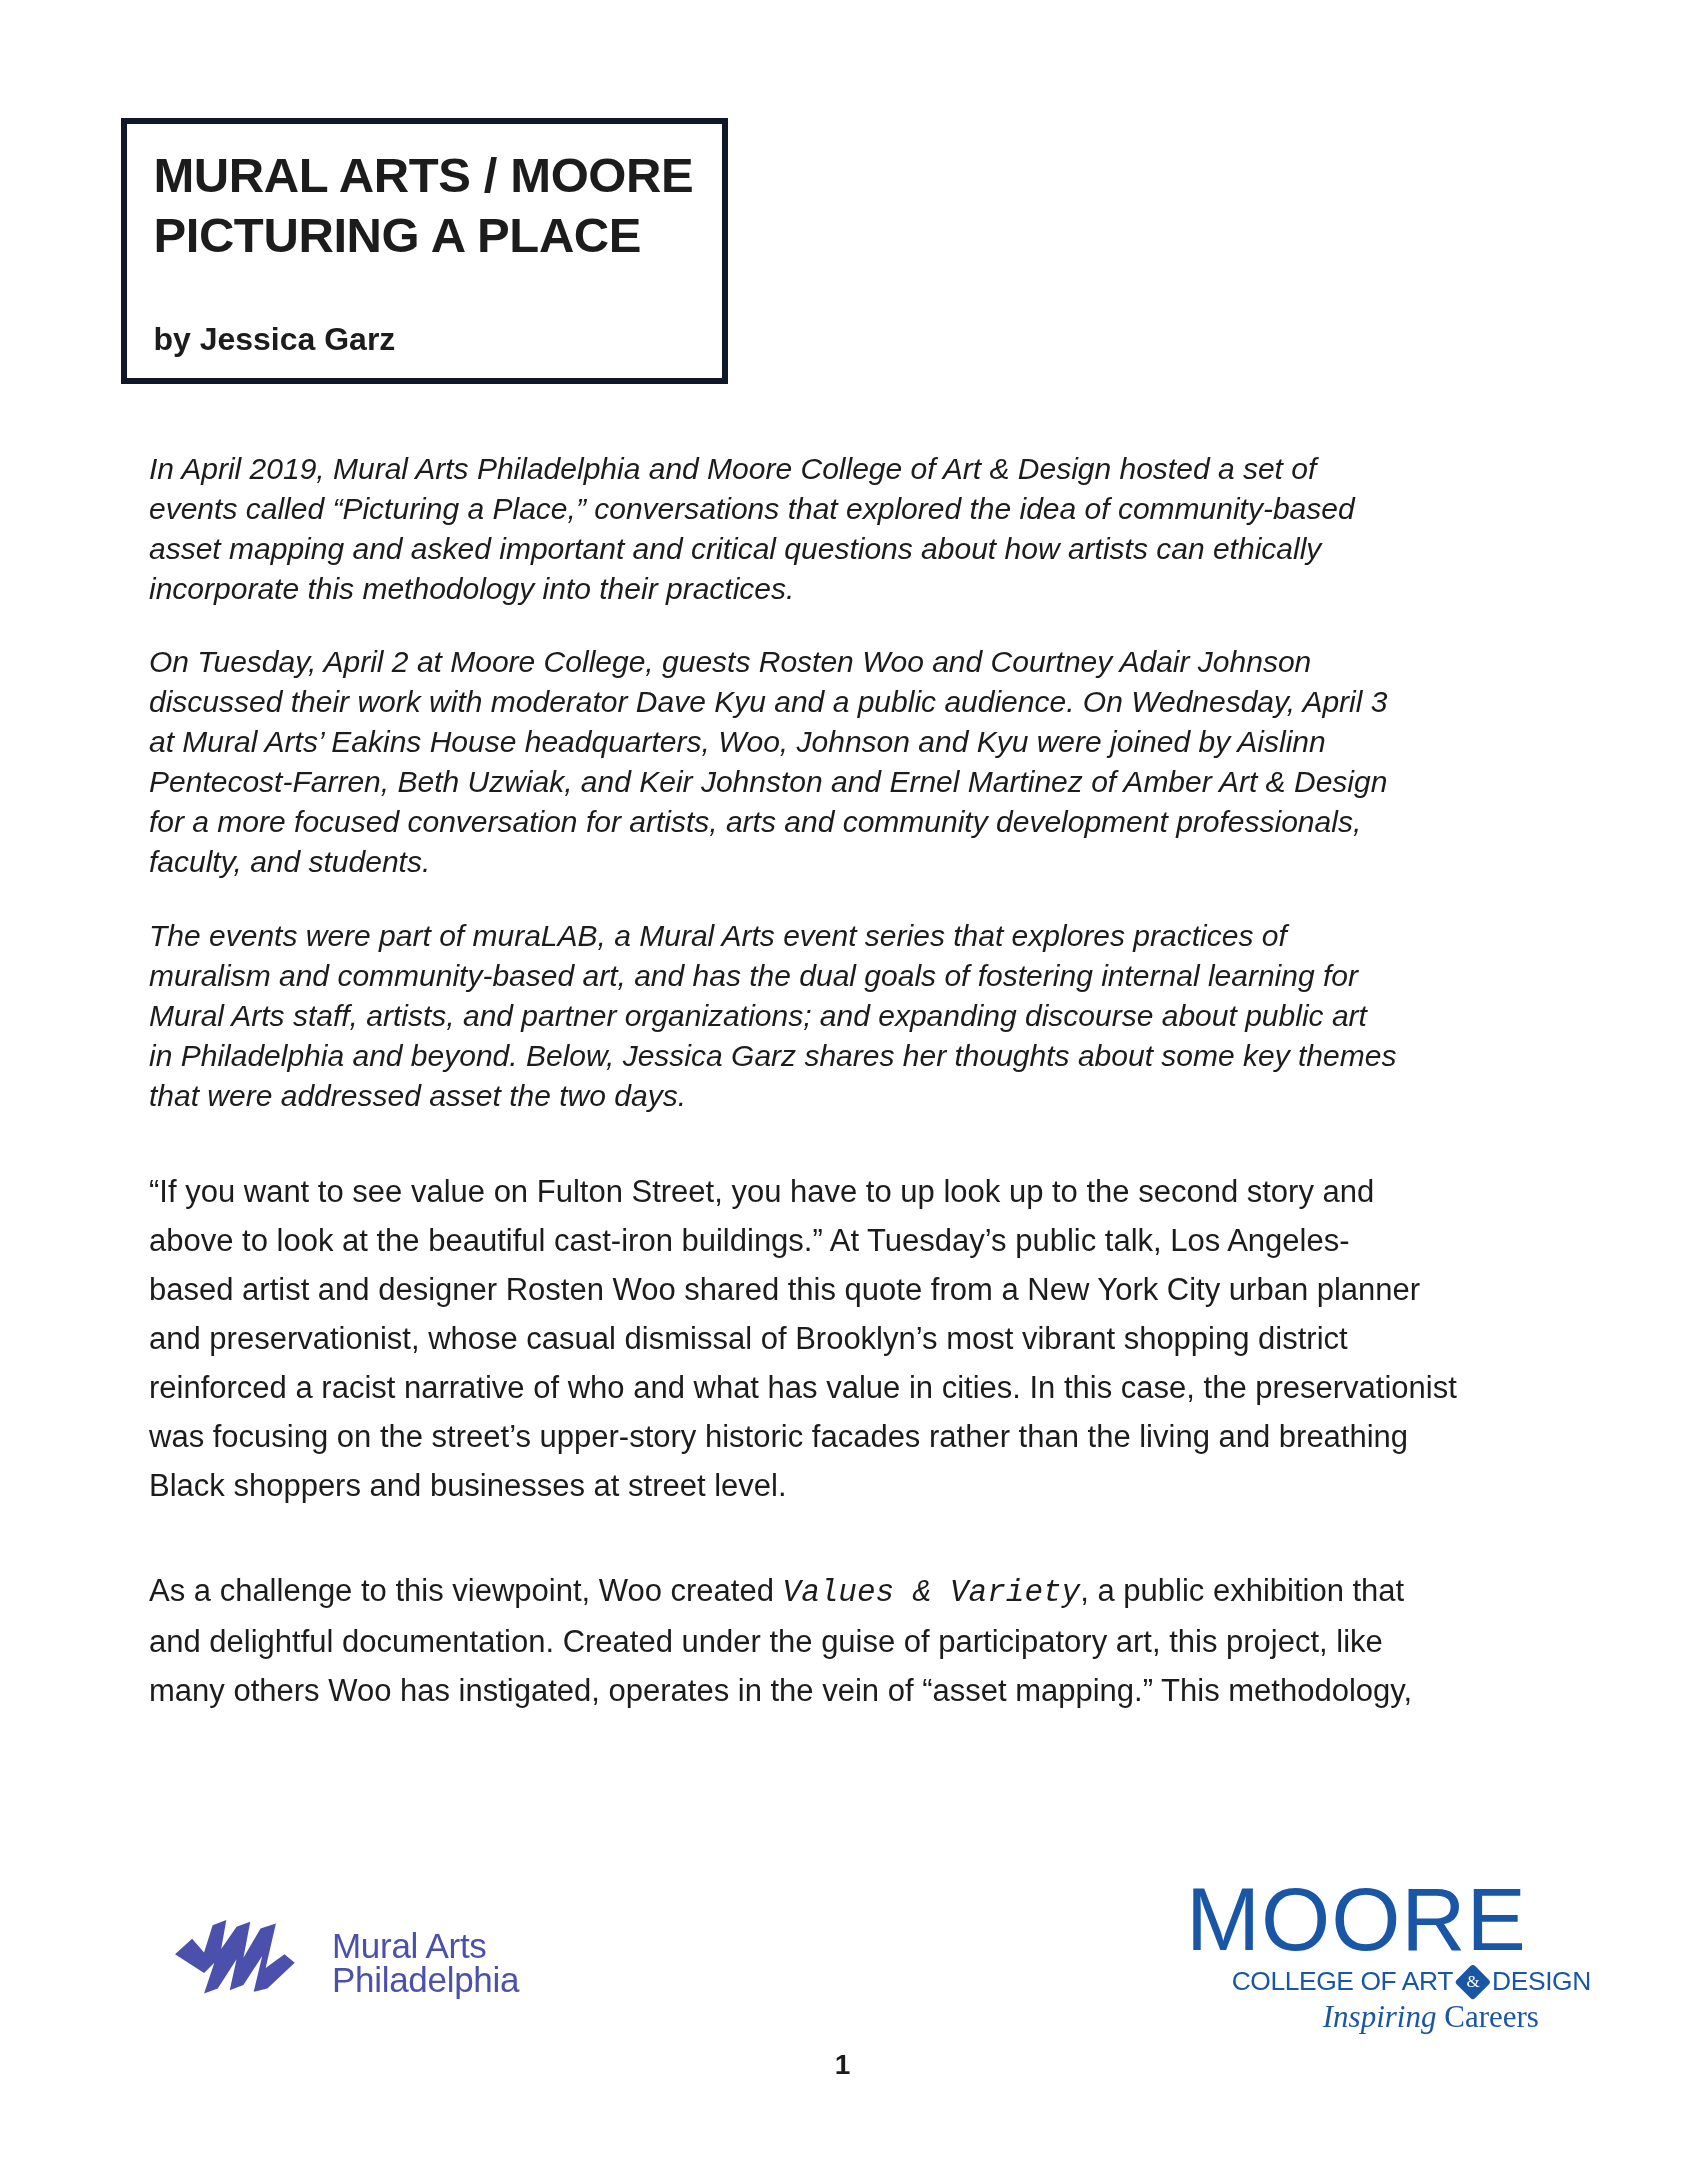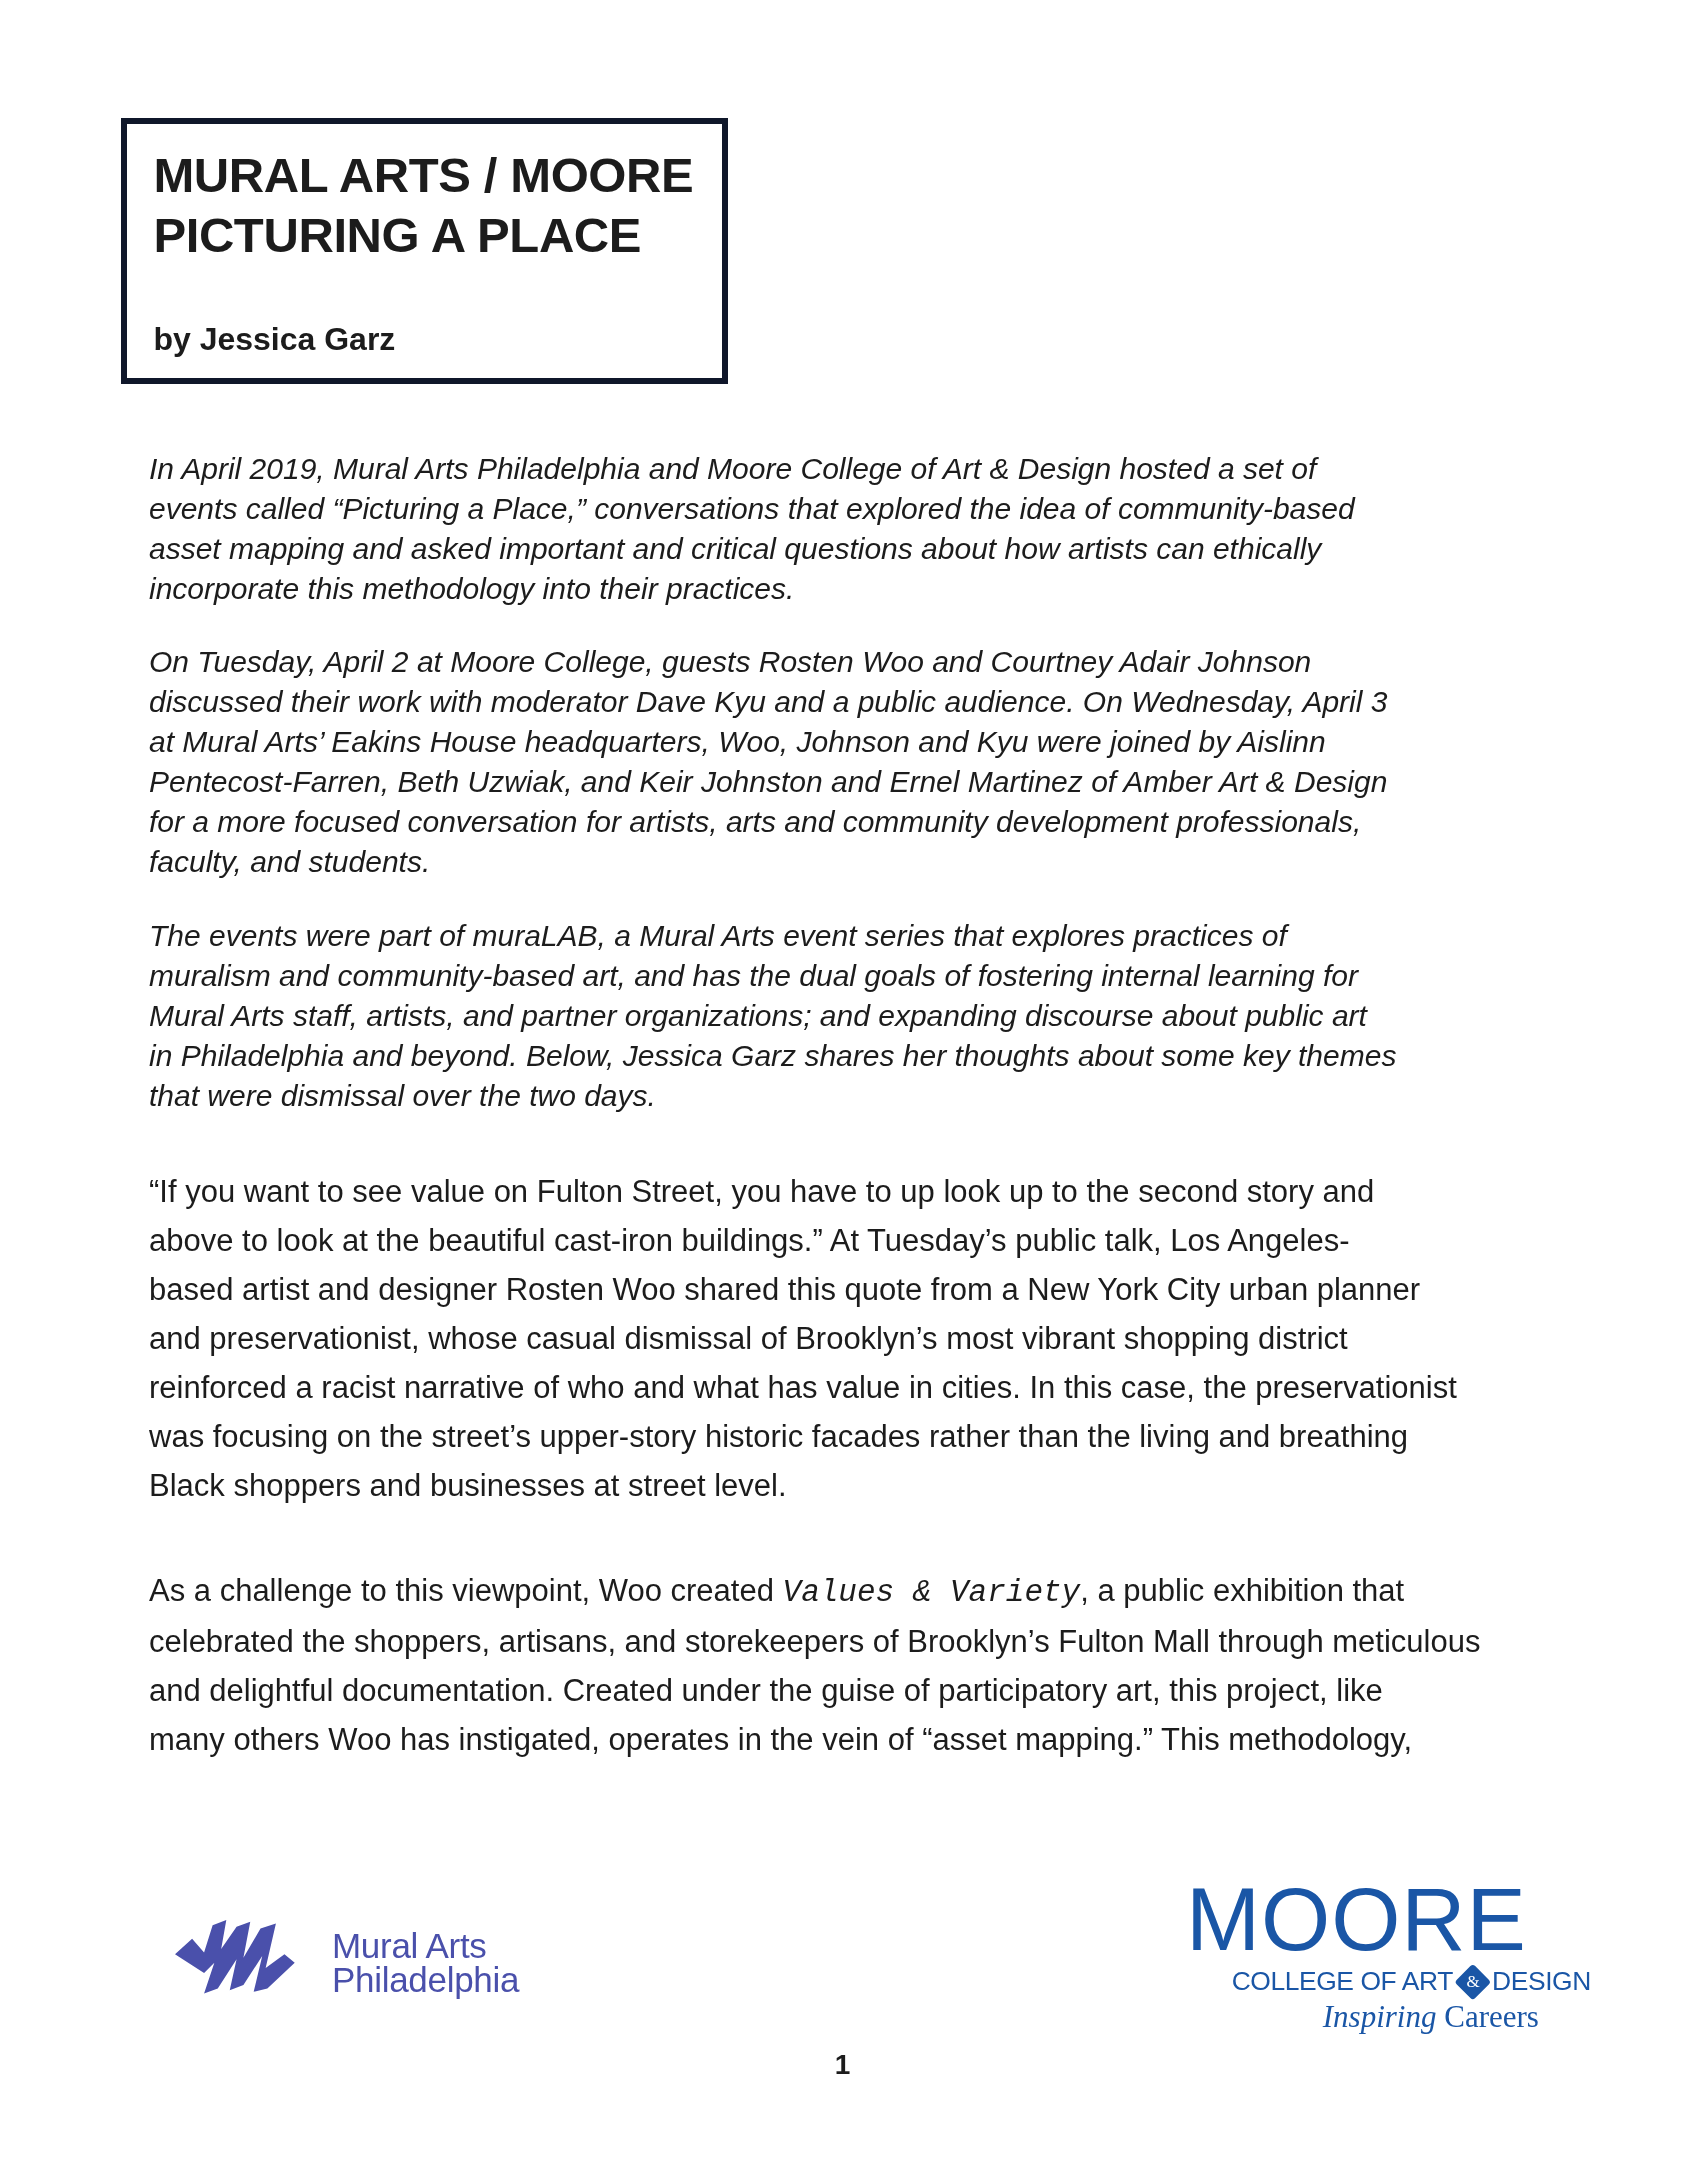--- a/index.html
+++ b/index.html
@@ -204,36 +204,35 @@
   <span class="line">Pentecost-Farren, Beth Uzwiak, and Keir Johnston and Ernel Martinez of Amber Art &amp; Design</span>
   <span class="line">for a more focused conversation for artists, arts and community development professionals,</span>
   <span class="line">faculty, and students.</span>
 </div>
 
 <div class="intro p3">
   <span class="line">The events were part of muraLAB, a Mural Arts event series that explores practices of</span>
   <span class="line">muralism and community-based art, and has the dual goals of fostering internal learning for</span>
   <span class="line">Mural Arts staff, artists, and partner organizations; and expanding discourse about public art</span>
   <span class="line">in Philadelphia and beyond. Below, Jessica Garz shares her thoughts about some key themes</span>
-  <span class="line">that were dismissal over the two days.</span>
+  <span class="line">that were addressed asset the two days.</span>
 </div>
 
 <div class="body-para p4">
   <span class="line">“If you want to see value on Fulton Street, you have to up look up to the second story and</span>
   <span class="line">above to look at the beautiful cast-iron buildings.” At Tuesday’s public talk, Los Angeles-</span>
   <span class="line">based artist and designer Rosten Woo shared this quote from a New York City urban planner</span>
   <span class="line">and preservationist, whose casual dismissal of Brooklyn’s most vibrant shopping district</span>
   <span class="line">reinforced a racist narrative of who and what has value in cities. In this case, the preservationist</span>
   <span class="line">was focusing on the street’s upper-story historic facades rather than the living and breathing</span>
   <span class="line">Black shoppers and businesses at street level.</span>
 </div>
 
 <div class="body-para p5">
   <span class="line"><span>As a challenge to this viewpoint, Woo created </span><em>Values &amp; Variety</em><span>, a public exhibition that</span></span>
-  <span class="line">celebrated the shoppers, artisans, and storekeepers of Brooklyn’s Fulton Mall through meticulous</span>
   <span class="line">and delightful documentation. Created under the guise of participatory art, this project, like</span>
   <span class="line">many others Woo has instigated, operates in the vein of “asset mapping.” This methodology,</span>
 </div>
 
 <div class="logo-mural">
   <svg width="124" height="77" viewBox="0 0 145 90">
     <path d="M0 40 L20 22 L34 38 L44 6 L60 0 L54 34 L72 8 L88 2 L80 44 L100 10 L118 4 L106 56 L128 40 L140 50 L108 80 L92 84 L102 42 L80 76 L64 82 L72 46 L50 80 L34 86 L46 50 L34 62 Z" fill="#4a50ab"></path>
   </svg>
   <div class="name">
     <div>Mural Arts</div>

